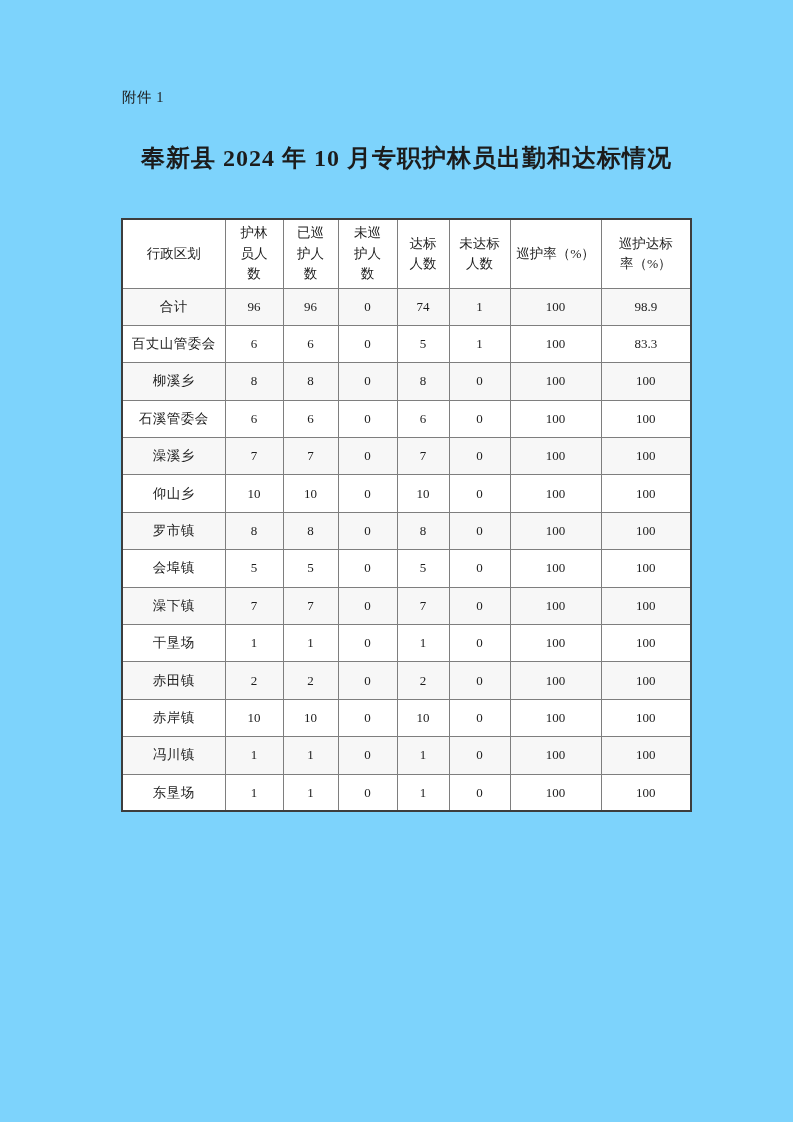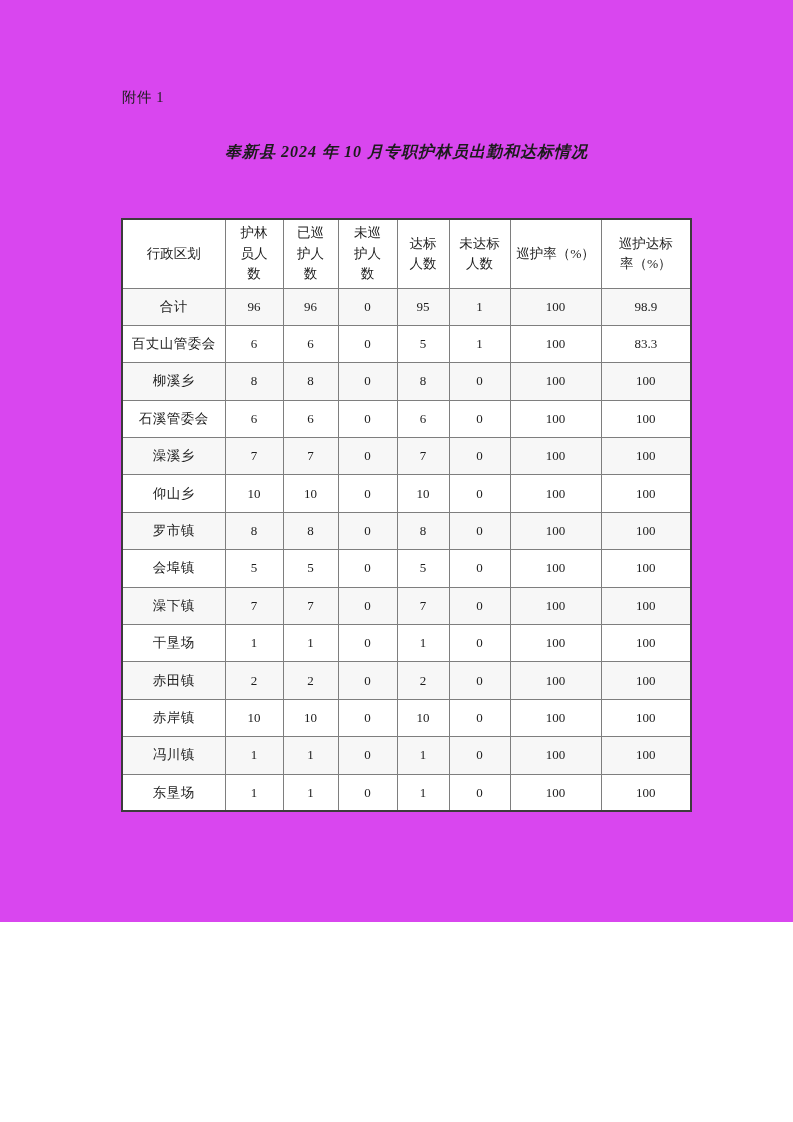--- a/index.html
+++ b/index.html
@@ -7,40 +7,39 @@
     width: 793px;
     height: 1122px;
     background: #ffffff;
     font-family: "Liberation Serif", "DejaVu Serif", serif;
     color: #1c1c1c;
     overflow: hidden;
   }
   .page {
     position: relative;
     width: 793px;
-    height: 922px;
-    background: #d946ef;
+    height: 1122px;
+    background: #7dd3fc;
   }
   .attachment-label {
     position: absolute;
     left: 122px;
     top: 88px;
     font-size: 14.5px;
     letter-spacing: 0.5px;
   }
   .doc-title {
     position: absolute;
     left: 20px;
     right: 0;
     top: 142px;
     text-align: center;
-    font-size: 16px;
+    font-size: 24px;
     font-weight: bold;
     letter-spacing: 1px;
-    font-style: italic;
   }
   table.att-table {
     position: absolute;
     left: 121px;
     top: 218px;
     width: 569px;
     table-layout: fixed;
     border-collapse: collapse;
     border: 2px solid #3d3d3d;
   }
@@ -115,21 +114,21 @@
           <th>巡护达标
 率（%）</th>
         </tr>
     </thead>
     <tbody>
         <tr>
           <td>合计</td>
           <td>96</td>
           <td>96</td>
           <td>0</td>
-          <td>95</td>
+          <td>74</td>
           <td>1</td>
           <td>100</td>
           <td>98.9</td>
         </tr>
         <tr>
           <td>百丈山管委会</td>
           <td>6</td>
           <td>6</td>
           <td>0</td>
           <td>5</td>

